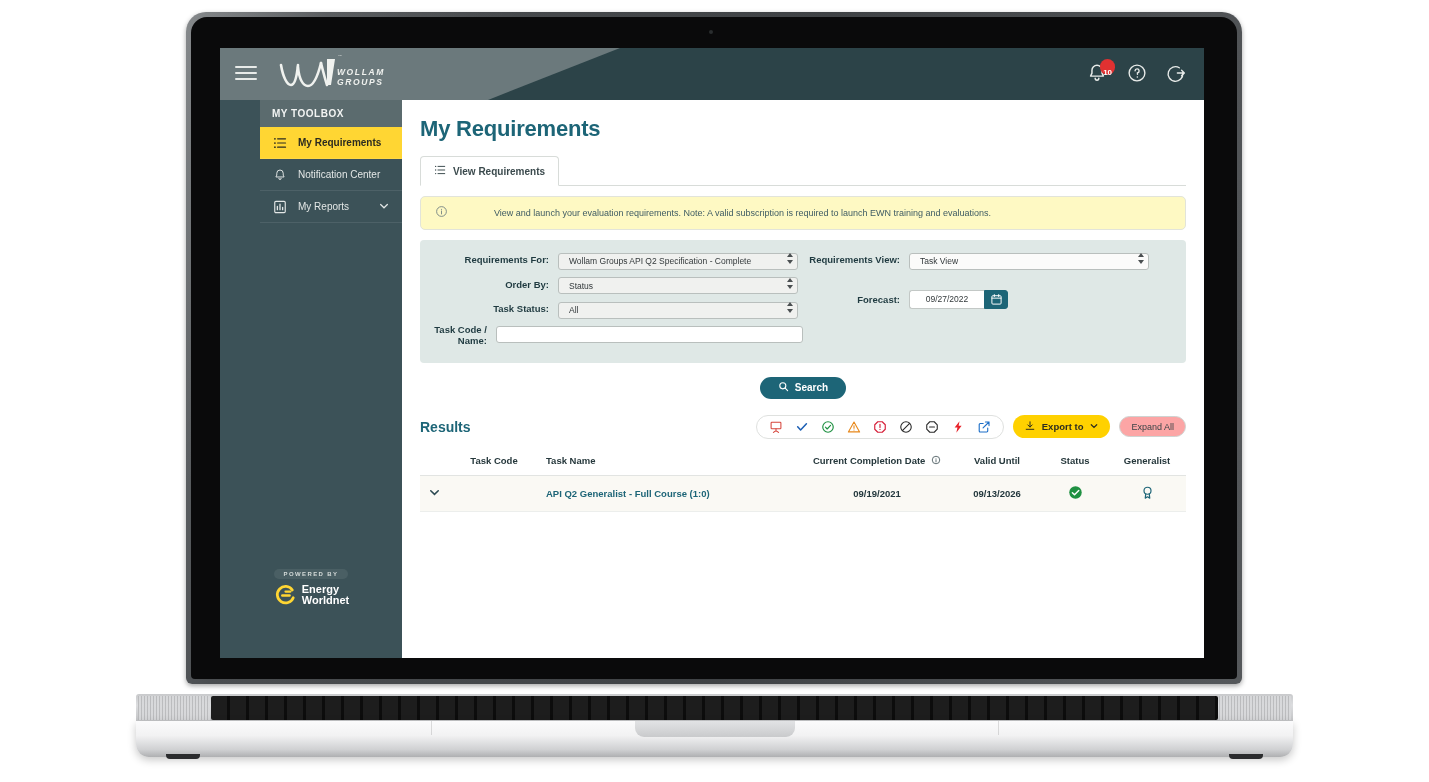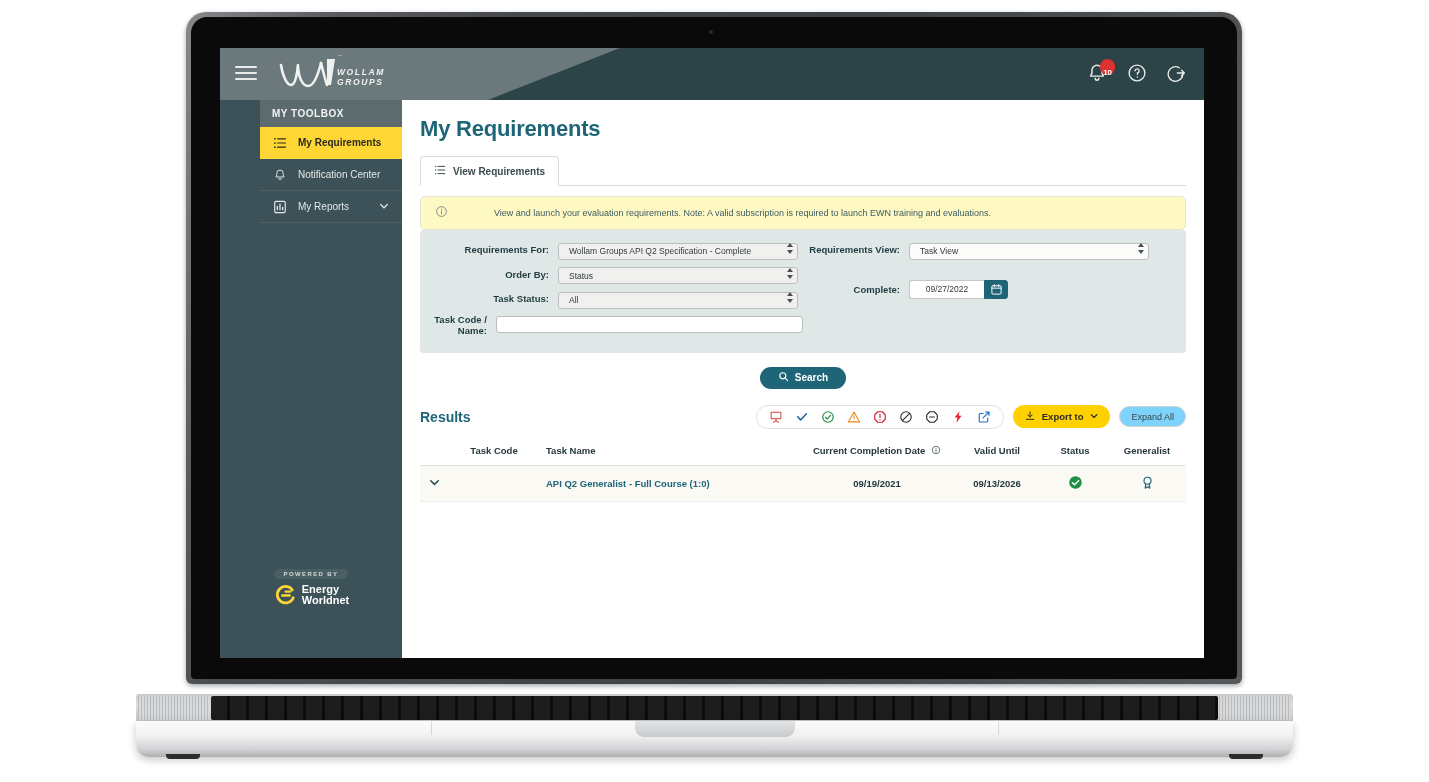--- a/index.html
+++ b/index.html
@@ -151,21 +151,21 @@
     border-radius:4px 4px 0 0; background:#fff; cursor:pointer; margin-bottom:-1px;
   }
 
   .note-bar {
     margin-top:10px; background:#fef9c3; border:1px solid #e2e4da;
     border-radius:5px; height:34px; display:flex; align-items:center; padding:0 14px;
   }
   .note-text { font-size:9px; color:#3f5c63; margin-left:46px; }
 
   .filters {
-    background:#dfe8e6; border-radius:4px;
+    margin-top:10px; background:#dfe8e6; border-radius:4px;
     padding:10px 12px 12px 12px; display:flex; gap:0;
   }
   .filters-col { width:50%; }
   .frow { display:flex; align-items:center; margin-bottom:5px; }
   .flabel { font-size:9.5px; color:#1f3a40; font-weight:bold; text-align:right; padding-right:9px; }
   .fc-left .flabel { width:126px; }
   .fc-right .flabel { width:106px; }
 
   select.fsel, input.ftext {
     font-family:"Liberation Sans", sans-serif;
@@ -212,21 +212,21 @@
     border:1px solid #dfe1df; border-radius:15px; padding:4px 12px; background:#fff;
   }
   .legend-box .lg { width:14px; height:14px; display:flex; align-items:center; justify-content:center; cursor:pointer; }
   .export-btn {
     background:#ffd100; color:#2d2d1f; border:none; border-radius:14px;
     font-size:9.5px; font-weight:bold; height:23px; padding:0 11px;
     display:flex; align-items:center; gap:6px; cursor:pointer;
     font-family:"Liberation Sans", sans-serif;
   }
   .expand-btn {
-    background:#7dd3fc; color:#3c4447; border:1px solid #cfd3d1; border-radius:13px;
+    background:#fca5a5; color:#3c4447; border:1px solid #cfd3d1; border-radius:13px;
     font-size:9px; height:21px; padding:0 11px; cursor:pointer;
     font-family:"Liberation Sans", sans-serif;
   }
 
   table.res { width:100%; border-collapse:collapse; margin-top:12px; }
   table.res th {
     font-size:9.5px; color:#26383c; font-weight:bold; padding:4px 6px 8px 6px;
     border-bottom:1px solid #e2e4e2; white-space:nowrap;
   }
   table.res td {
@@ -448,21 +448,21 @@
                   <option>Task View</option>
                 </select>
                 <span class="sel-arrows">
                     <i class="up"></i>
                     <i class="dn"></i>
                   </span>
               </span>
             </div>
 
             <div class="frow" style="margin-top:20px;">
-              <span class="flabel">Complete:</span>
+              <span class="flabel">Forecast:</span>
               <span class="date-group">
                 <input class="fdate" type="text" value="09/27/2022" style="">
                 <span class="date-btn">
                   <svg width="13" height="13" viewBox="0 0 24 24" fill="none" stroke="#ffffff" stroke-width="1.8">
                     <rect x="3.5" y="5" width="17" height="15.5" rx="1.8"></rect>
                     <path d="M3.5 9.5h17M8 3v3.6M16 3v3.6" stroke-linecap="round"></path>
                   </svg>
                 </span>
               </span>
             </div>

